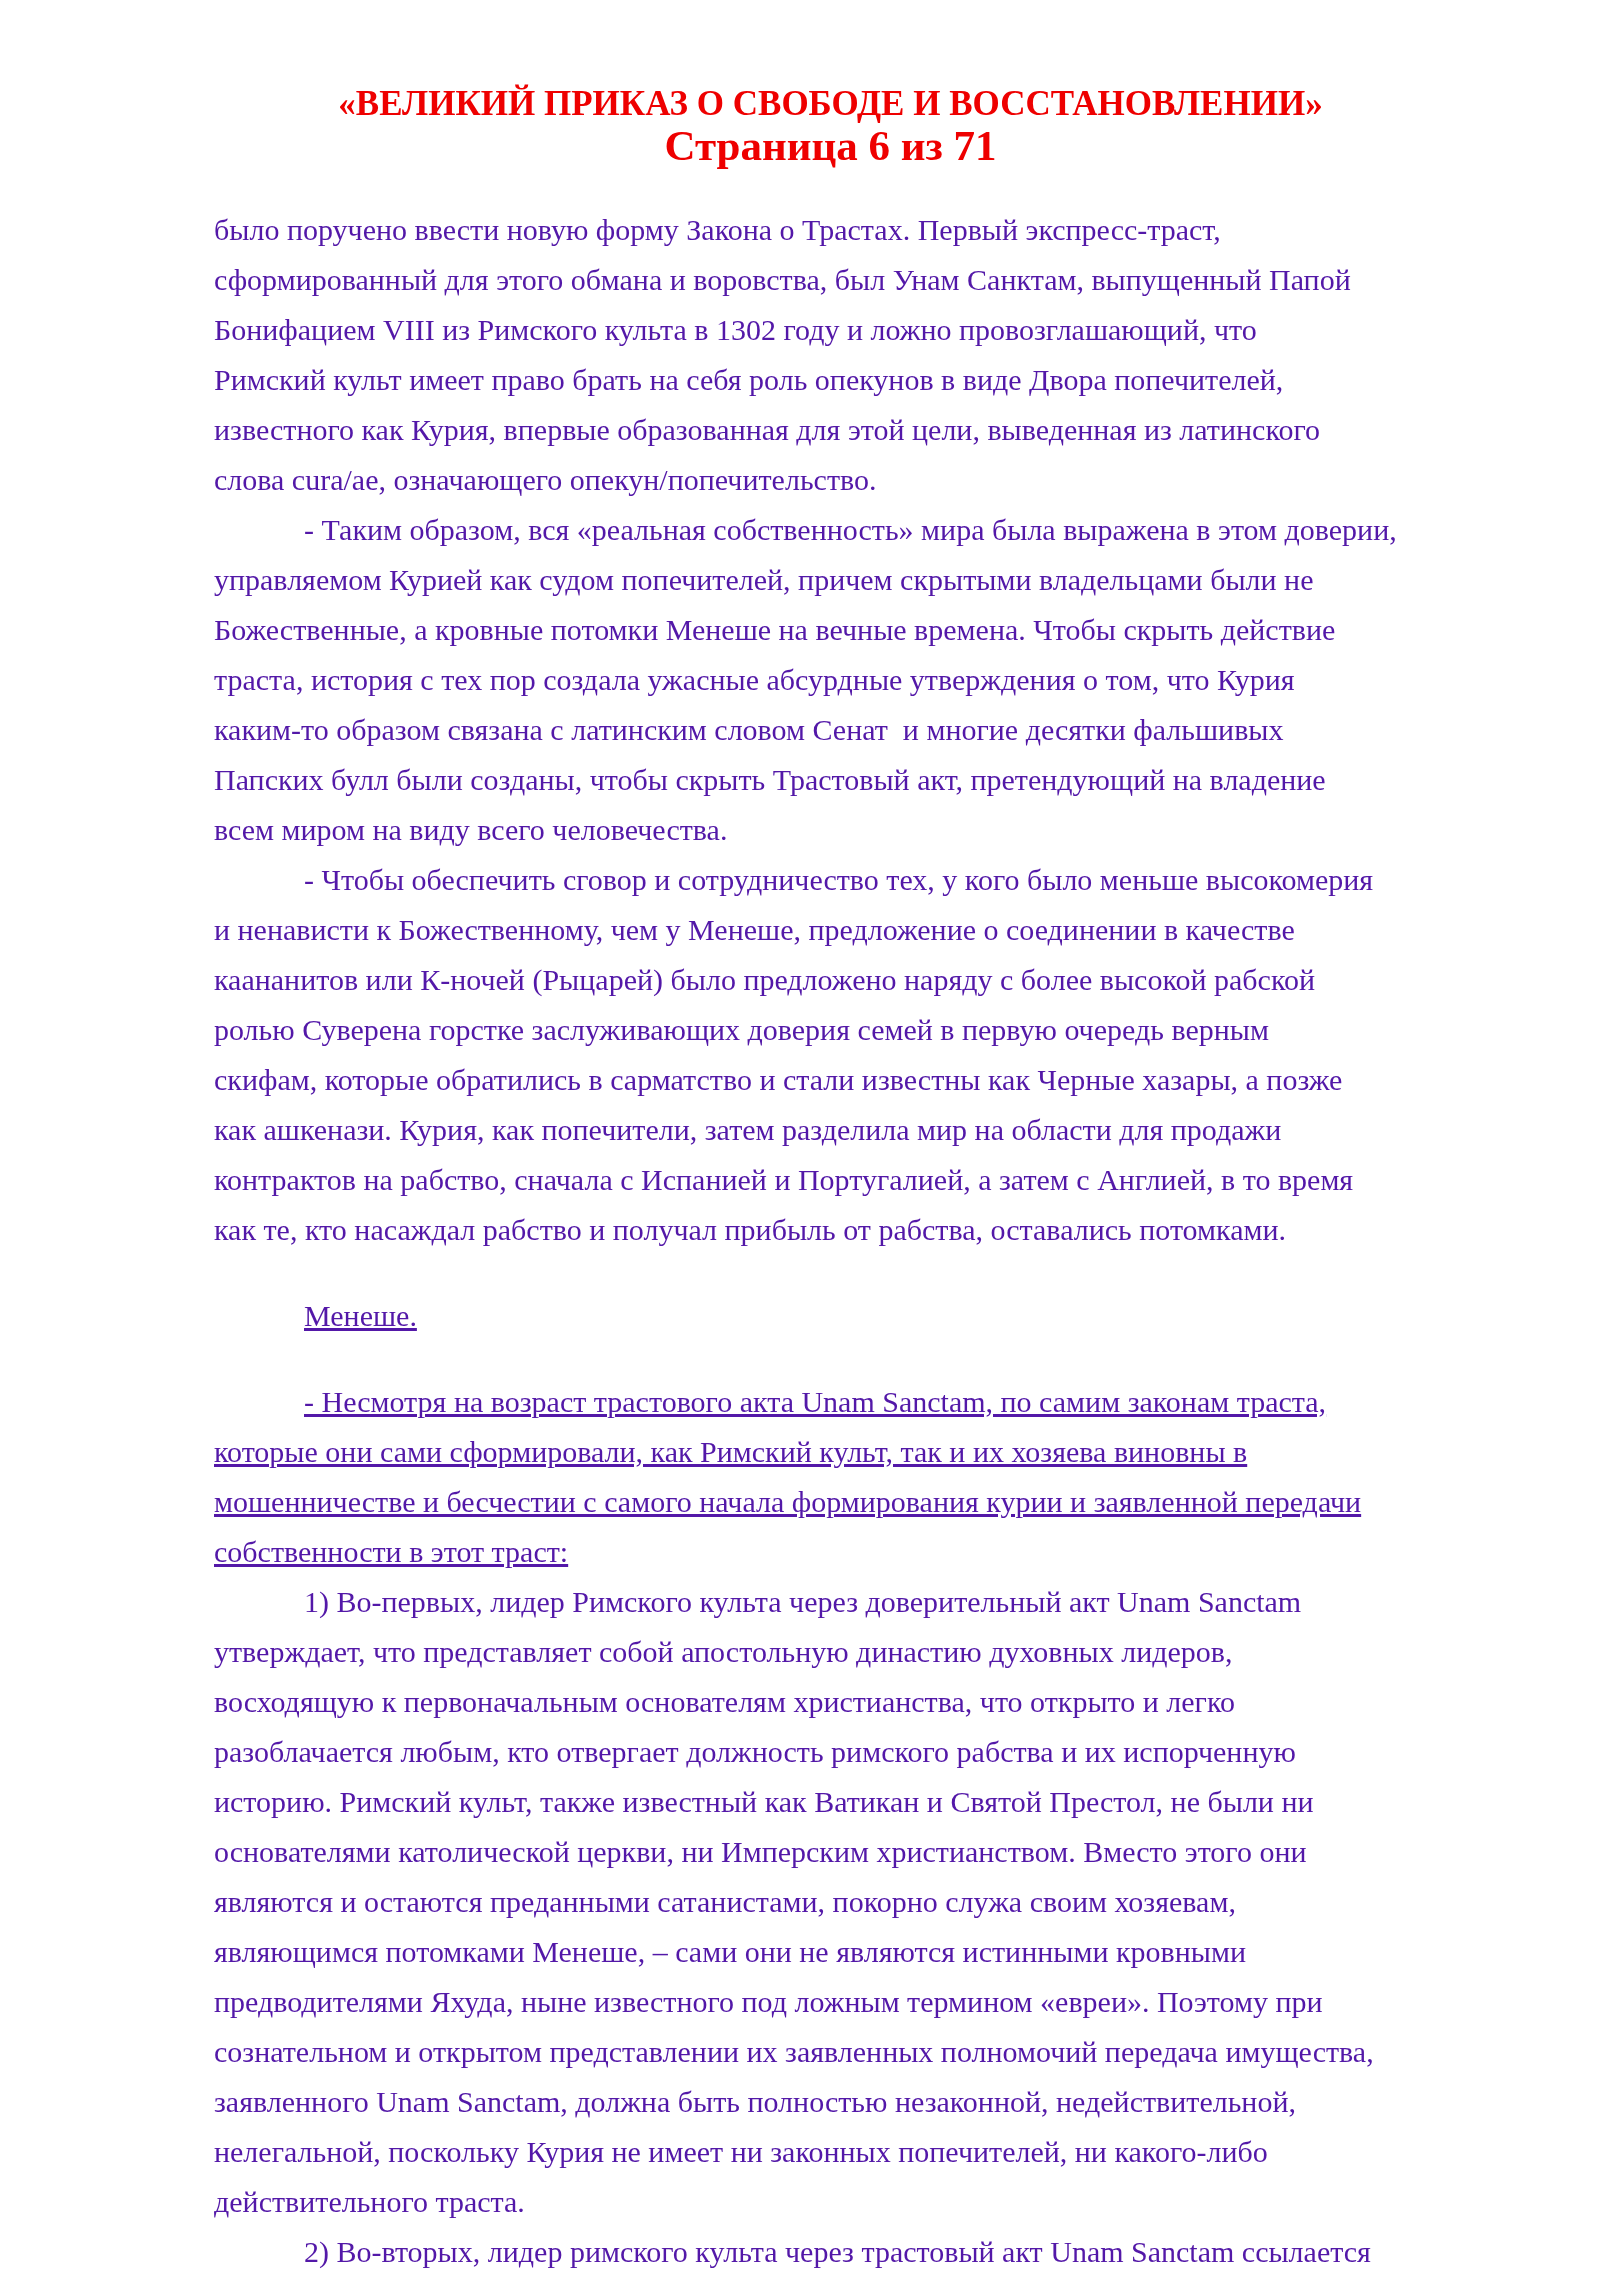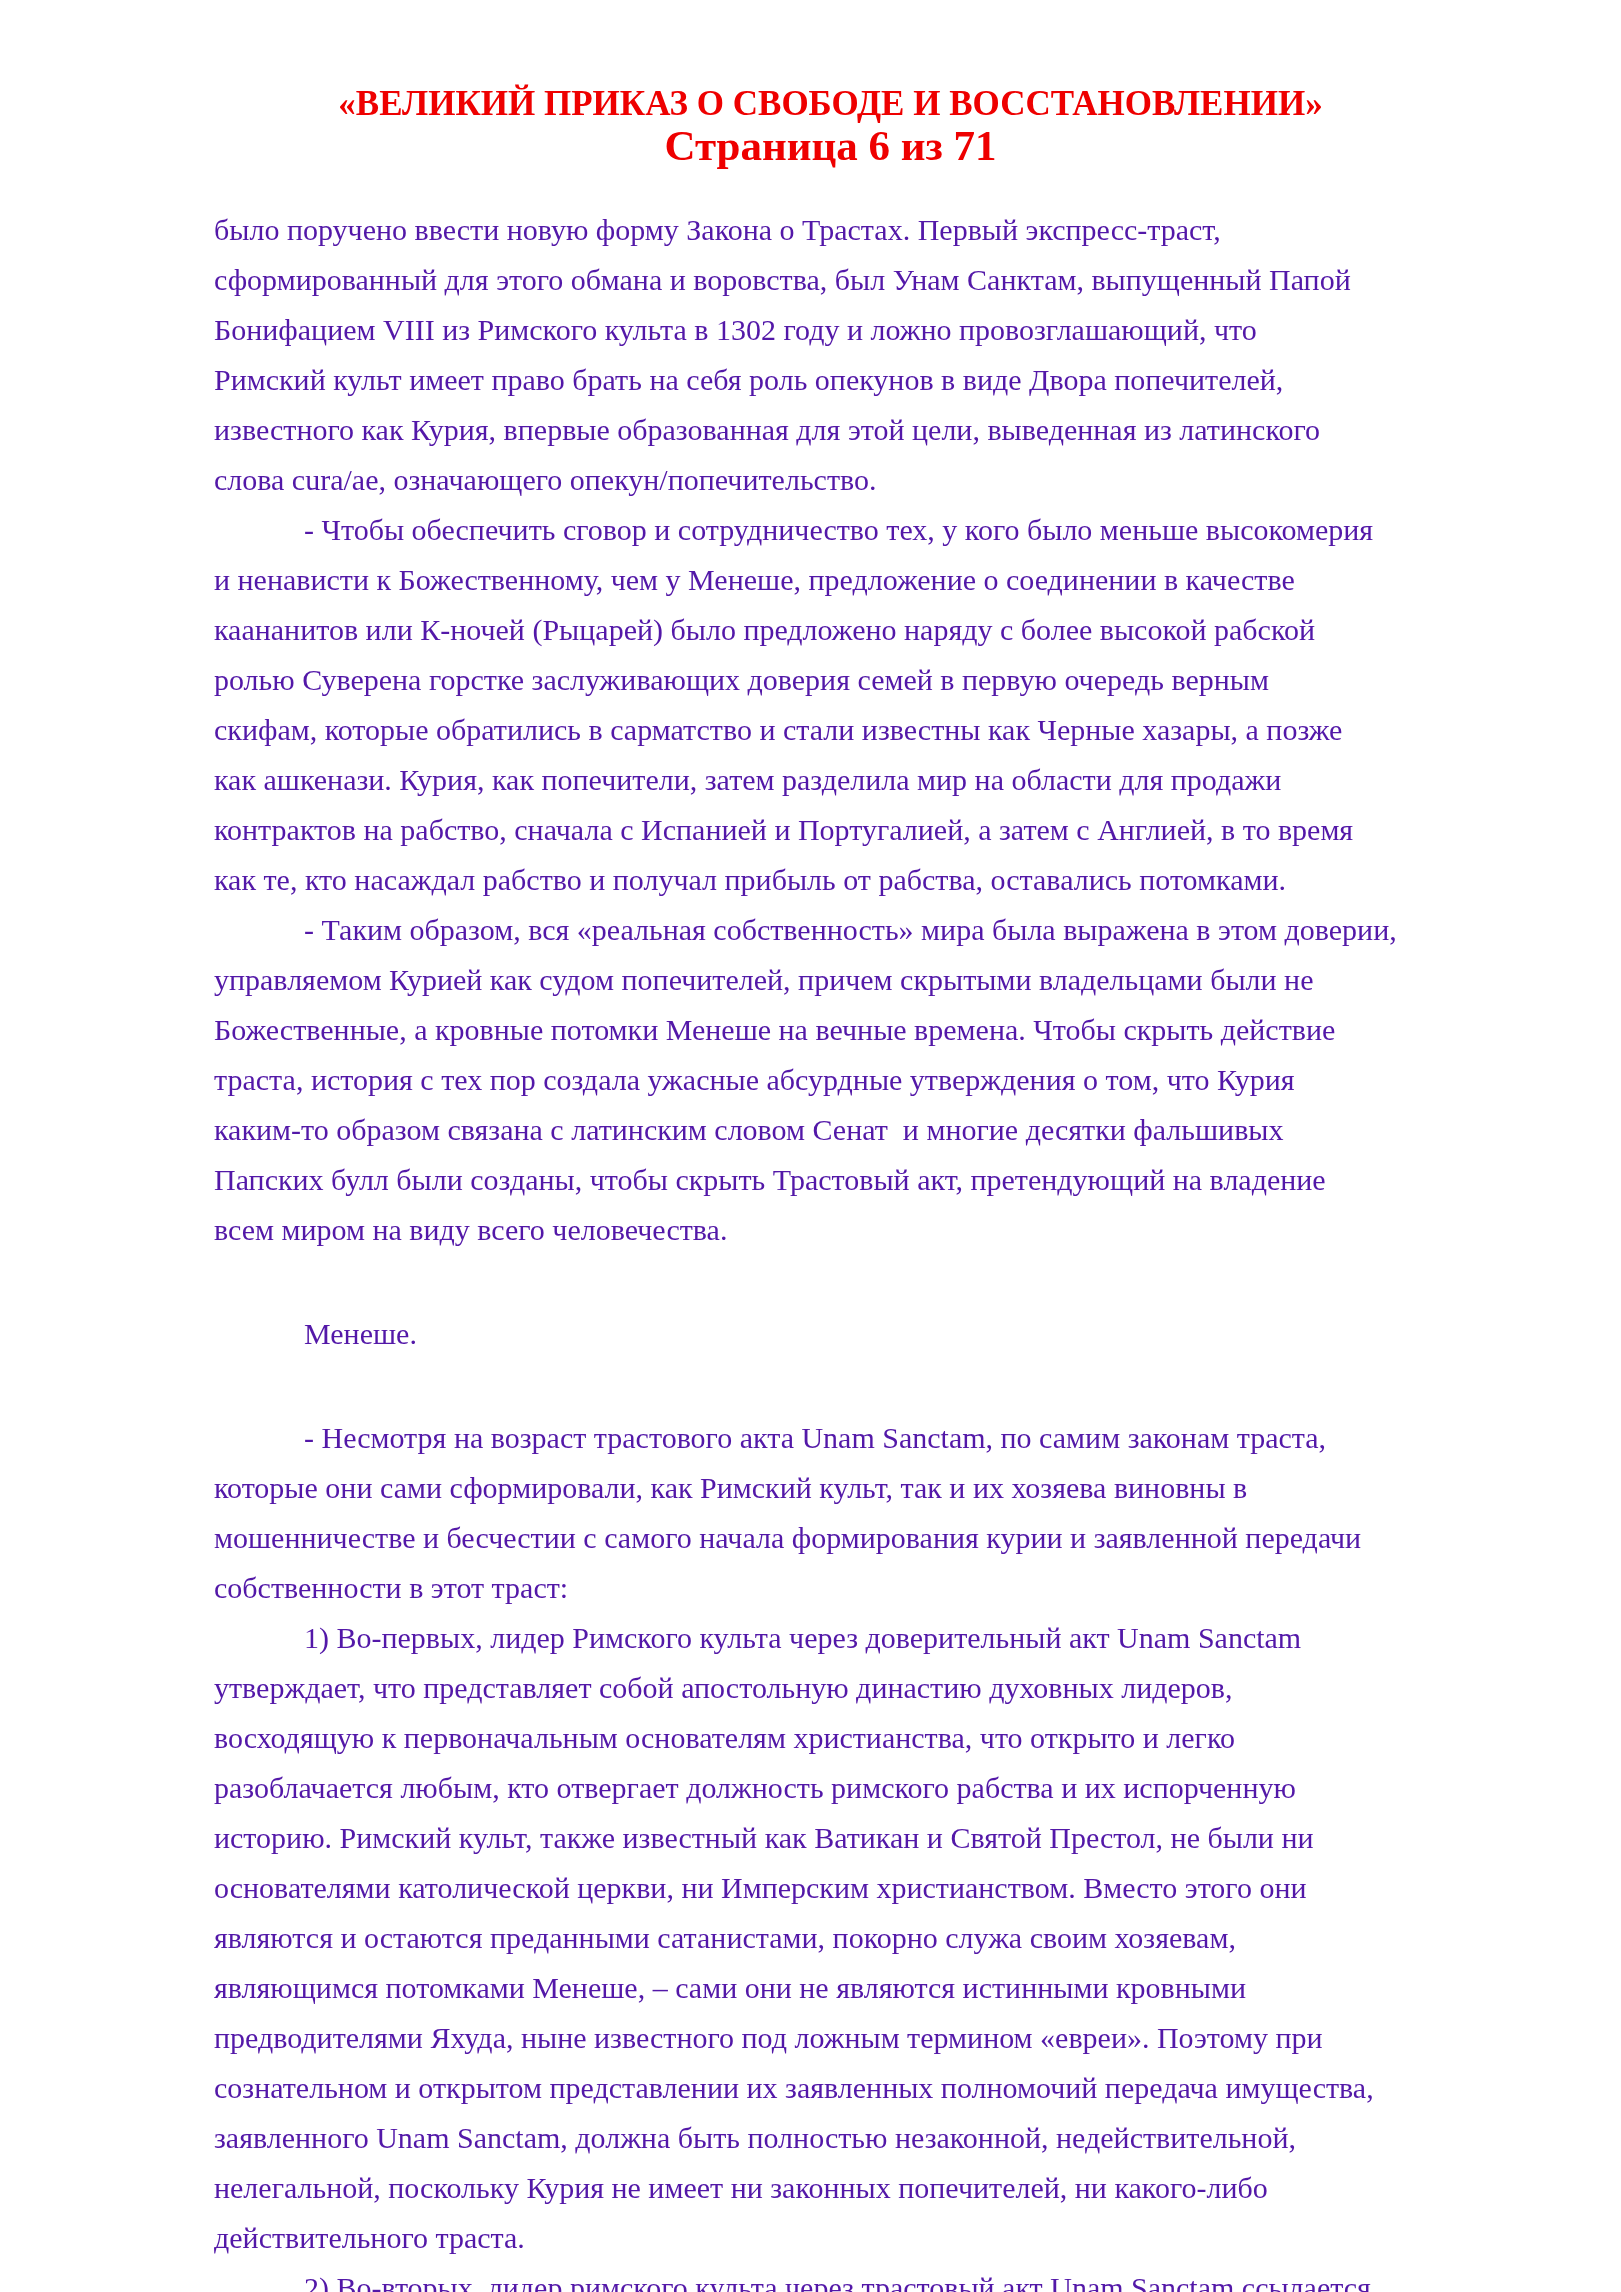--- a/index.html
+++ b/index.html
@@ -40,52 +40,52 @@
     margin-top: 39px;
     color: var(--body-color);
     font-size: 30px;
     line-height: 50px;
   }
   .content p {
     white-space: pre;       
     margin: 0;
   }
   .content p.indent { text-indent: 90px; }
-  .content p.gap-before { margin-top: 54px; }
+  .content p.gap-before { margin-top: 36px; text-decoration: underline; }
 </style>
 </head>
 <body>
 
 <div class="page">
   <div class="titles">
     <div class="doc-title">«ВЕЛИКИЙ ПРИКАЗ О СВОБОДЕ И ВОССТАНОВЛЕНИИ»</div>
     <div class="doc-page-info">Страница 6 из 71</div>
   </div>
   <div class="content">
       <p>было поручено ввести новую форму Закона о Трастах. Первый экспресс-траст,
 сформированный для этого обмана и воровства, был Унам Санктам, выпущенный Папой
 Бонифацием VIII из Римского культа в 1302 году и ложно провозглашающий, что
 Римский культ имеет право брать на себя роль опекунов в виде Двора попечителей,
 известного как Курия, впервые образованная для этой цели, выведенная из латинского
 слова cura/ae, означающего опекун/попечительство.</p>
+      <p class="indent">- Таким образом, вся «реальная собственность» мира была выражена в этом доверии,
+управляемом Курией как судом попечителей, причем скрытыми владельцами были не
+Божественные, а кровные потомки Менеше на вечные времена. Чтобы скрыть действие
+траста, история с тех пор создала ужасные абсурдные утверждения о том, что Курия
+каким-то образом связана с латинским словом Сенат  и многие десятки фальшивых
+Папских булл были созданы, чтобы скрыть Трастовый акт, претендующий на владение
+всем миром на виду всего человечества.</p>
       <p class="indent">- Чтобы обеспечить сговор и сотрудничество тех, у кого было меньше высокомерия
 и ненависти к Божественному, чем у Менеше, предложение о соединении в качестве
 каананитов или К-ночей (Рыцарей) было предложено наряду с более высокой рабской
 ролью Суверена горстке заслуживающих доверия семей в первую очередь верным
 скифам, которые обратились в сарматство и стали известны как Черные хазары, а позже
 как ашкенази. Курия, как попечители, затем разделила мир на области для продажи
 контрактов на рабство, сначала с Испанией и Португалией, а затем с Англией, в то время
 как те, кто насаждал рабство и получал прибыль от рабства, оставались потомками.</p>
-      <p class="indent">- Таким образом, вся «реальная собственность» мира была выражена в этом доверии,
-управляемом Курией как судом попечителей, причем скрытыми владельцами были не
-Божественные, а кровные потомки Менеше на вечные времена. Чтобы скрыть действие
-траста, история с тех пор создала ужасные абсурдные утверждения о том, что Курия
-каким-то образом связана с латинским словом Сенат  и многие десятки фальшивых
-Папских булл были созданы, чтобы скрыть Трастовый акт, претендующий на владение
-всем миром на виду всего человечества.</p>
       <p class="indent gap-before">Менеше.</p>
       <p class="indent gap-before">- Несмотря на возраст трастового акта Unam Sanctam, по самим законам траста,
 которые они сами сформировали, как Римский культ, так и их хозяева виновны в
 мошенничестве и бесчестии с самого начала формирования курии и заявленной передачи
 собственности в этот траст:</p>
       <p class="indent">1) Во-первых, лидер Римского культа через доверительный акт Unam Sanctam
 утверждает, что представляет собой апостольную династию духовных лидеров,
 восходящую к первоначальным основателям христианства, что открыто и легко
 разоблачается любым, кто отвергает должность римского рабства и их испорченную
 историю. Римский культ, также известный как Ватикан и Святой Престол, не были ни

